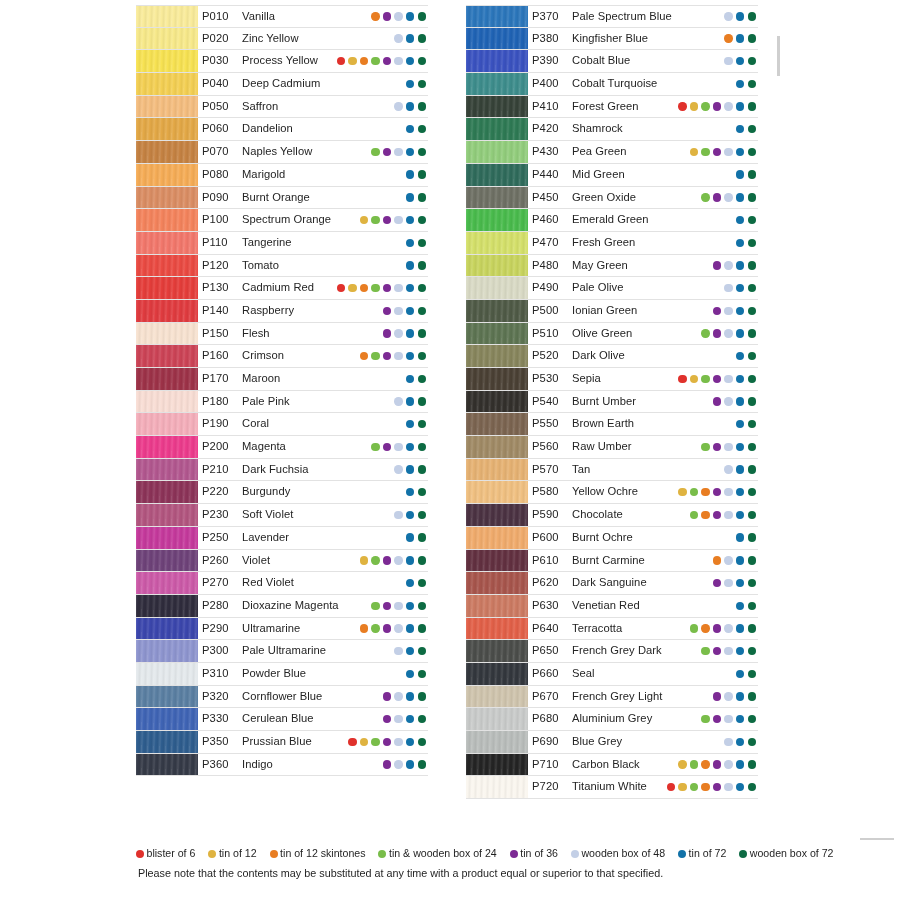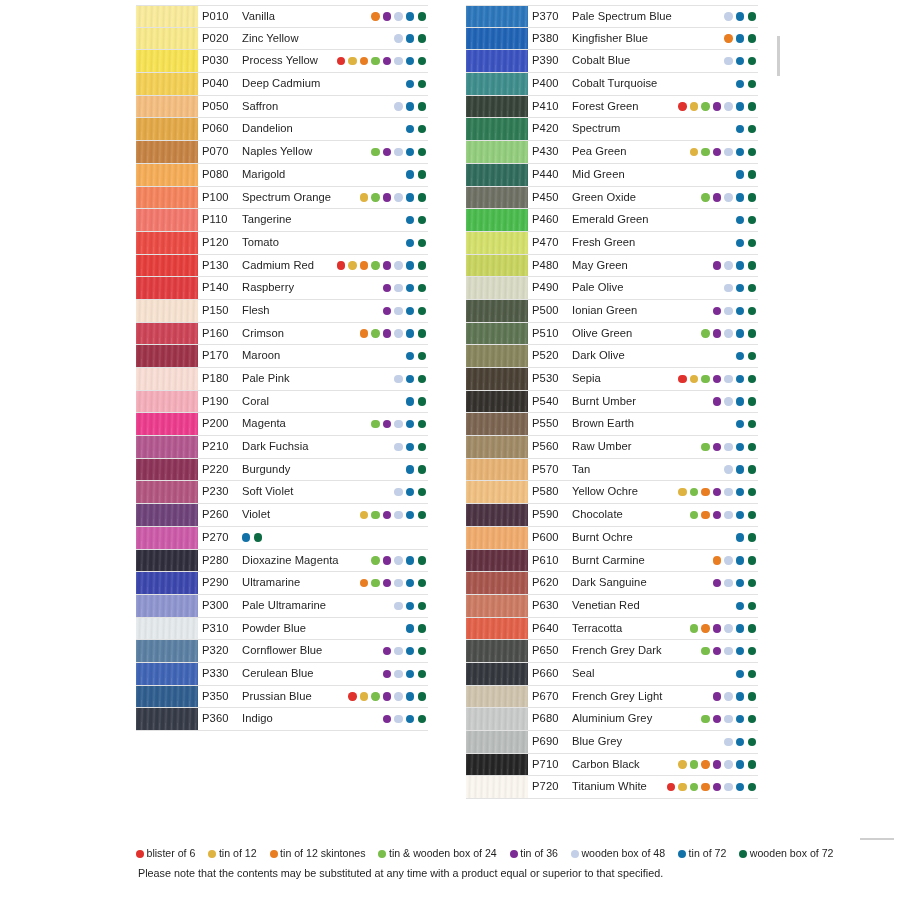--- a/index.html
+++ b/index.html
@@ -243,20 +243,29 @@
         <div class="row">
           <div class="swatch" style="background: rgb(245, 172, 86);"></div>
           <div class="code">P080</div>
           <div class="cname">Marigold</div>
           <div class="dots">
             <span class="dot" style="background: rgb(18, 114, 168);"></span>
             <span class="dot" style="background: rgb(13, 107, 67);"></span>
           </div>
         </div>
         <div class="row">
+          <div class="swatch" style="background: rgb(218, 141, 99);"></div>
+          <div class="code">P090</div>
+          <div class="cname">Burnt Orange</div>
+          <div class="dots">
+            <span class="dot" style="background: rgb(18, 114, 168);"></span>
+            <span class="dot" style="background: rgb(13, 107, 67);"></span>
+          </div>
+        </div>
+        <div class="row">
           <div class="swatch" style="background: rgb(244, 131, 92);"></div>
           <div class="code">P100</div>
           <div class="cname">Spectrum Orange</div>
           <div class="dots">
             <span class="dot" style="background: rgb(223, 179, 64);"></span>
             <span class="dot" style="background: rgb(121, 189, 74);"></span>
             <span class="dot" style="background: rgb(124, 42, 148);"></span>
             <span class="dot" style="background: rgb(195, 207, 230);"></span>
             <span class="dot" style="background: rgb(18, 114, 168);"></span>
             <span class="dot" style="background: rgb(13, 107, 67);"></span>
@@ -393,35 +402,45 @@
           <div class="swatch" style="background: rgb(178, 85, 127);"></div>
           <div class="code">P230</div>
           <div class="cname">Soft Violet</div>
           <div class="dots">
             <span class="dot" style="background: rgb(195, 207, 230);"></span>
             <span class="dot" style="background: rgb(18, 114, 168);"></span>
             <span class="dot" style="background: rgb(13, 107, 67);"></span>
           </div>
         </div>
         <div class="row">
+          <div class="swatch" style="background: rgb(197, 57, 156);"></div>
+          <div class="code">P250</div>
+          <div class="cname">Lavender</div>
+          <div class="dots">
+            <span class="dot" style="background: rgb(18, 114, 168);"></span>
+            <span class="dot" style="background: rgb(13, 107, 67);"></span>
+          </div>
+        </div>
+        <div class="row">
           <div class="swatch" style="background: rgb(110, 66, 121);"></div>
           <div class="code">P260</div>
           <div class="cname">Violet</div>
           <div class="dots">
             <span class="dot" style="background: rgb(223, 179, 64);"></span>
             <span class="dot" style="background: rgb(121, 189, 74);"></span>
             <span class="dot" style="background: rgb(124, 42, 148);"></span>
             <span class="dot" style="background: rgb(195, 207, 230);"></span>
             <span class="dot" style="background: rgb(18, 114, 168);"></span>
             <span class="dot" style="background: rgb(13, 107, 67);"></span>
           </div>
         </div>
         <div class="row">
           <div class="swatch" style="background: rgb(204, 90, 168);"></div>
           <div class="code">P270</div>
+          <div class="cname">Red Violet</div>
           <div class="dots">
             <span class="dot" style="background: rgb(18, 114, 168);"></span>
             <span class="dot" style="background: rgb(13, 107, 67);"></span>
           </div>
         </div>
         <div class="row">
           <div class="swatch" style="background: rgb(47, 44, 60);"></div>
           <div class="code">P280</div>
           <div class="cname">Dioxazine Magenta</div>
           <div class="dots">
@@ -562,21 +581,21 @@
             <span class="dot" style="background: rgb(121, 189, 74);"></span>
             <span class="dot" style="background: rgb(124, 42, 148);"></span>
             <span class="dot" style="background: rgb(195, 207, 230);"></span>
             <span class="dot" style="background: rgb(18, 114, 168);"></span>
             <span class="dot" style="background: rgb(13, 107, 67);"></span>
           </div>
         </div>
         <div class="row">
           <div class="swatch" style="background: rgb(46, 122, 84);"></div>
           <div class="code">P420</div>
-          <div class="cname">Spectrum</div>
+          <div class="cname">Shamrock</div>
           <div class="dots">
             <span class="dot" style="background: rgb(18, 114, 168);"></span>
             <span class="dot" style="background: rgb(13, 107, 67);"></span>
           </div>
         </div>
         <div class="row">
           <div class="swatch" style="background: rgb(146, 205, 124);"></div>
           <div class="code">P430</div>
           <div class="cname">Pea Green</div>
           <div class="dots">

